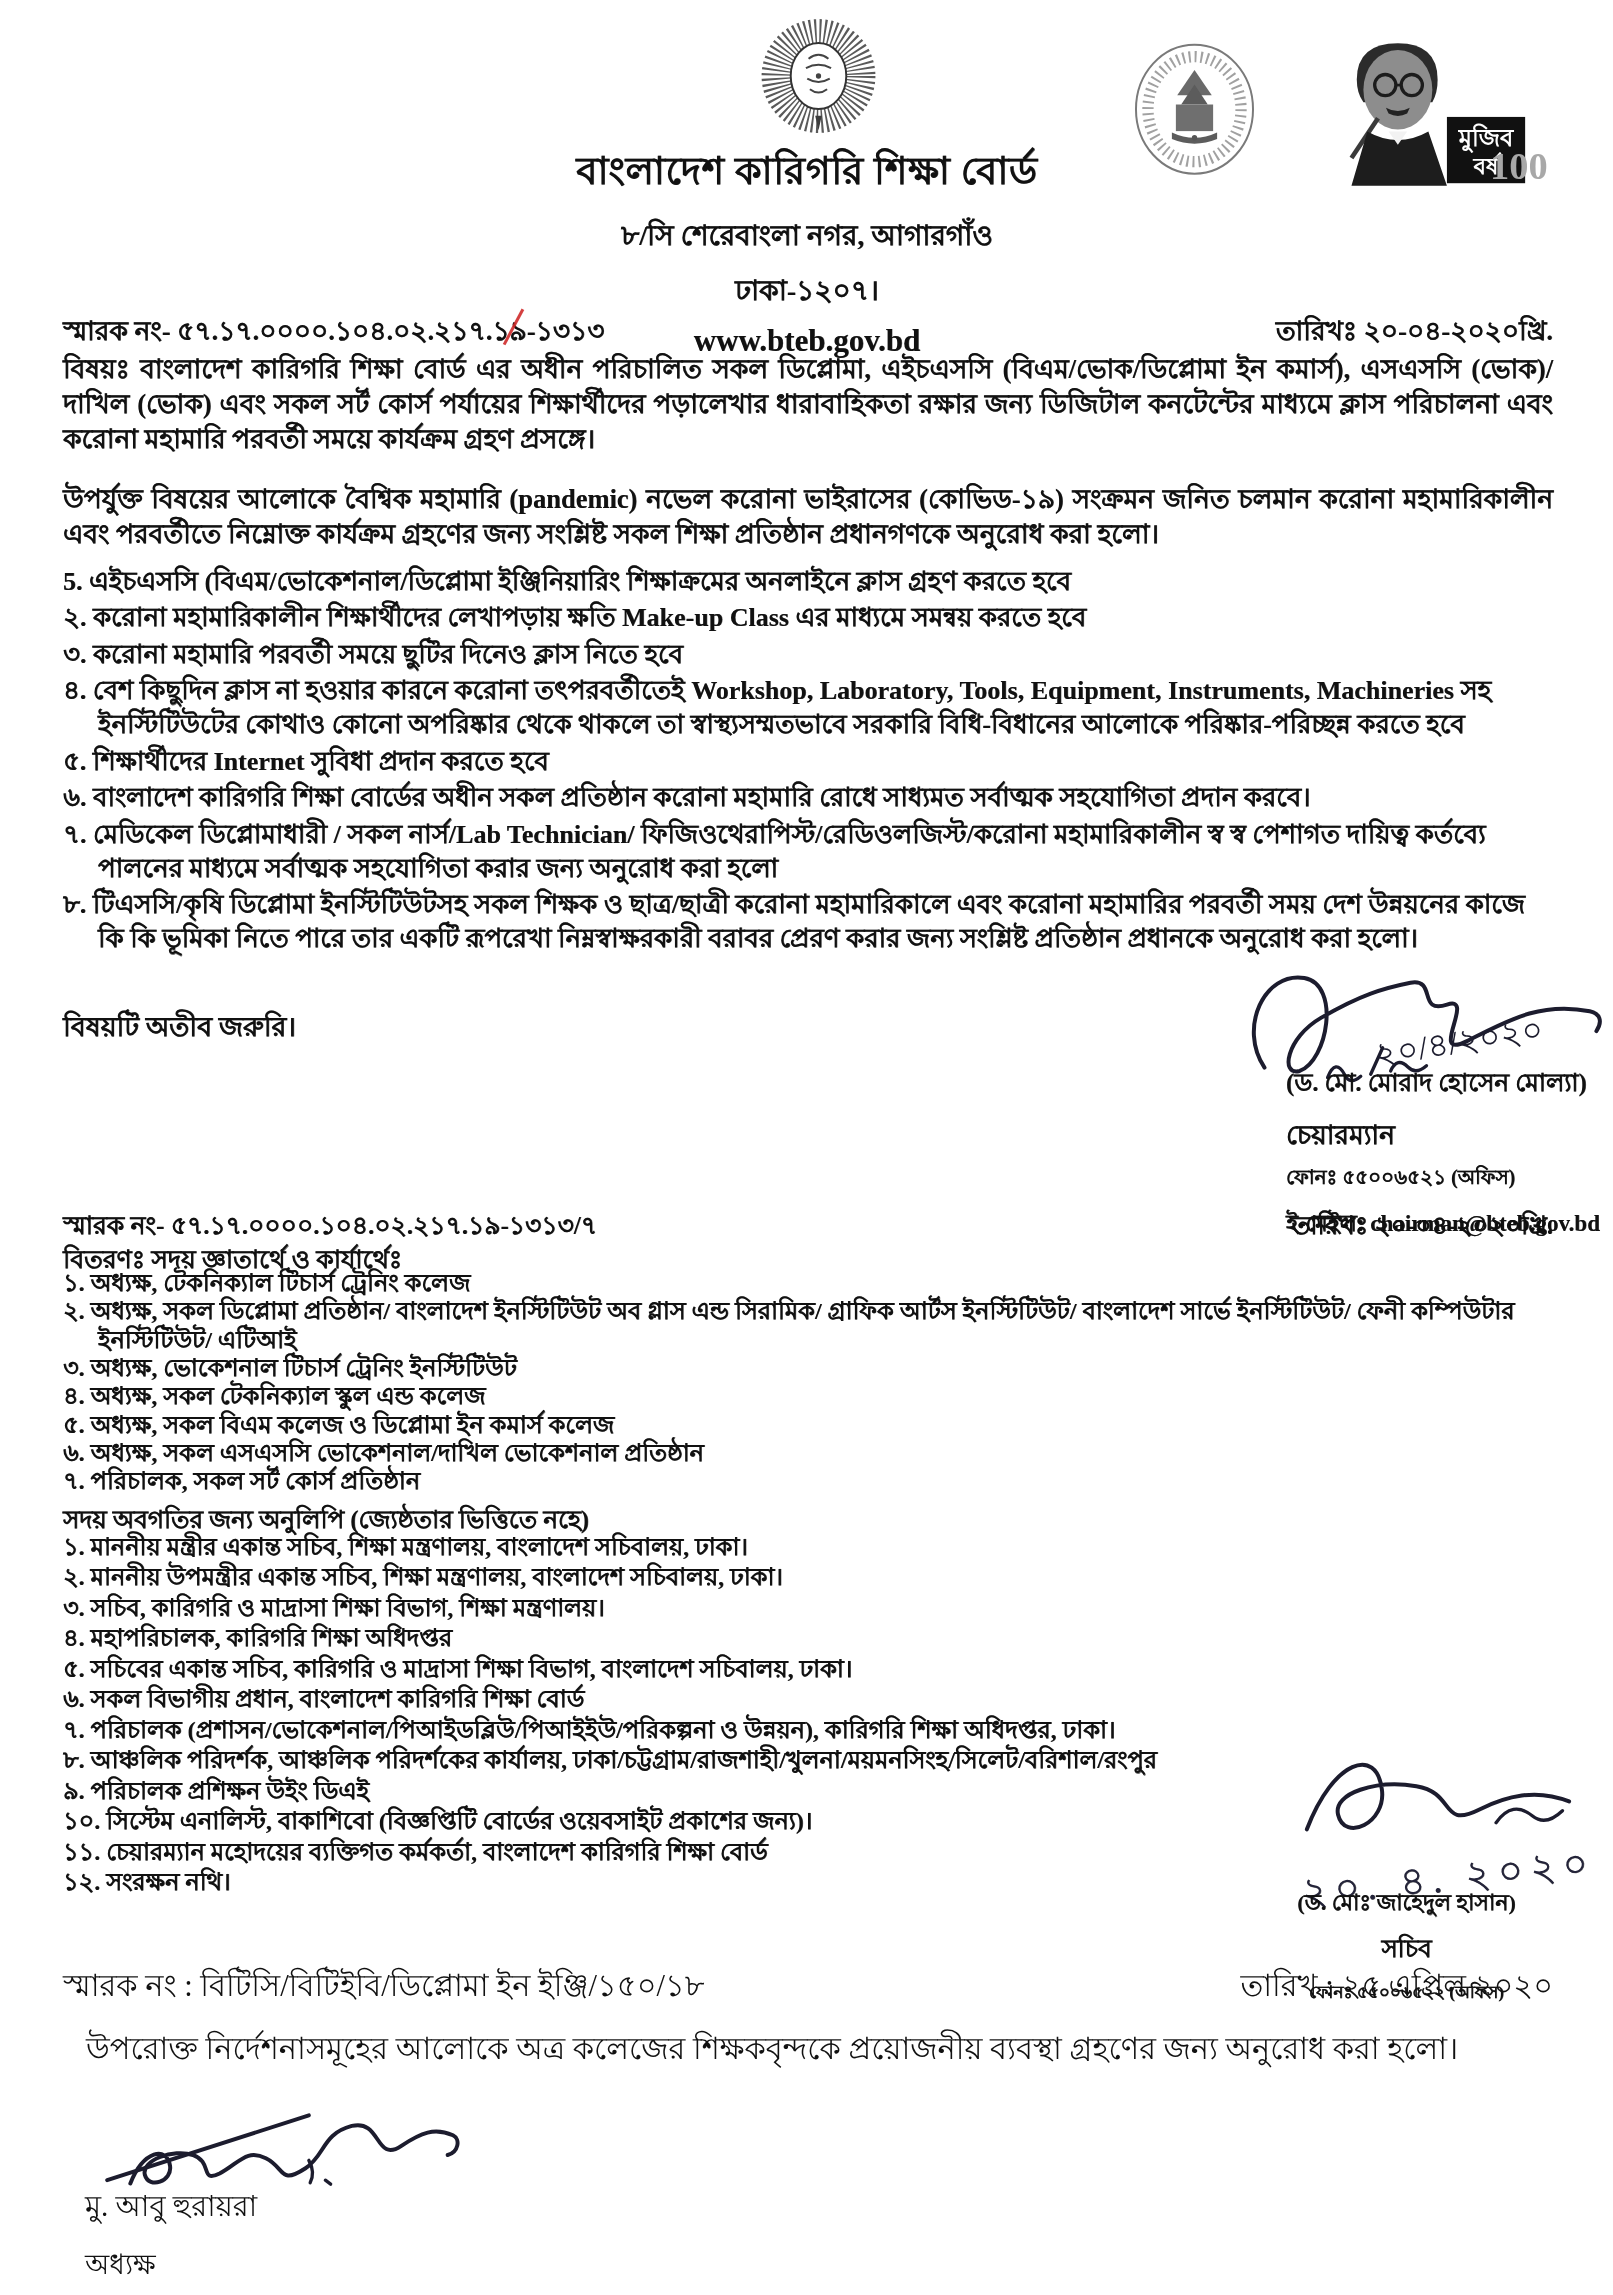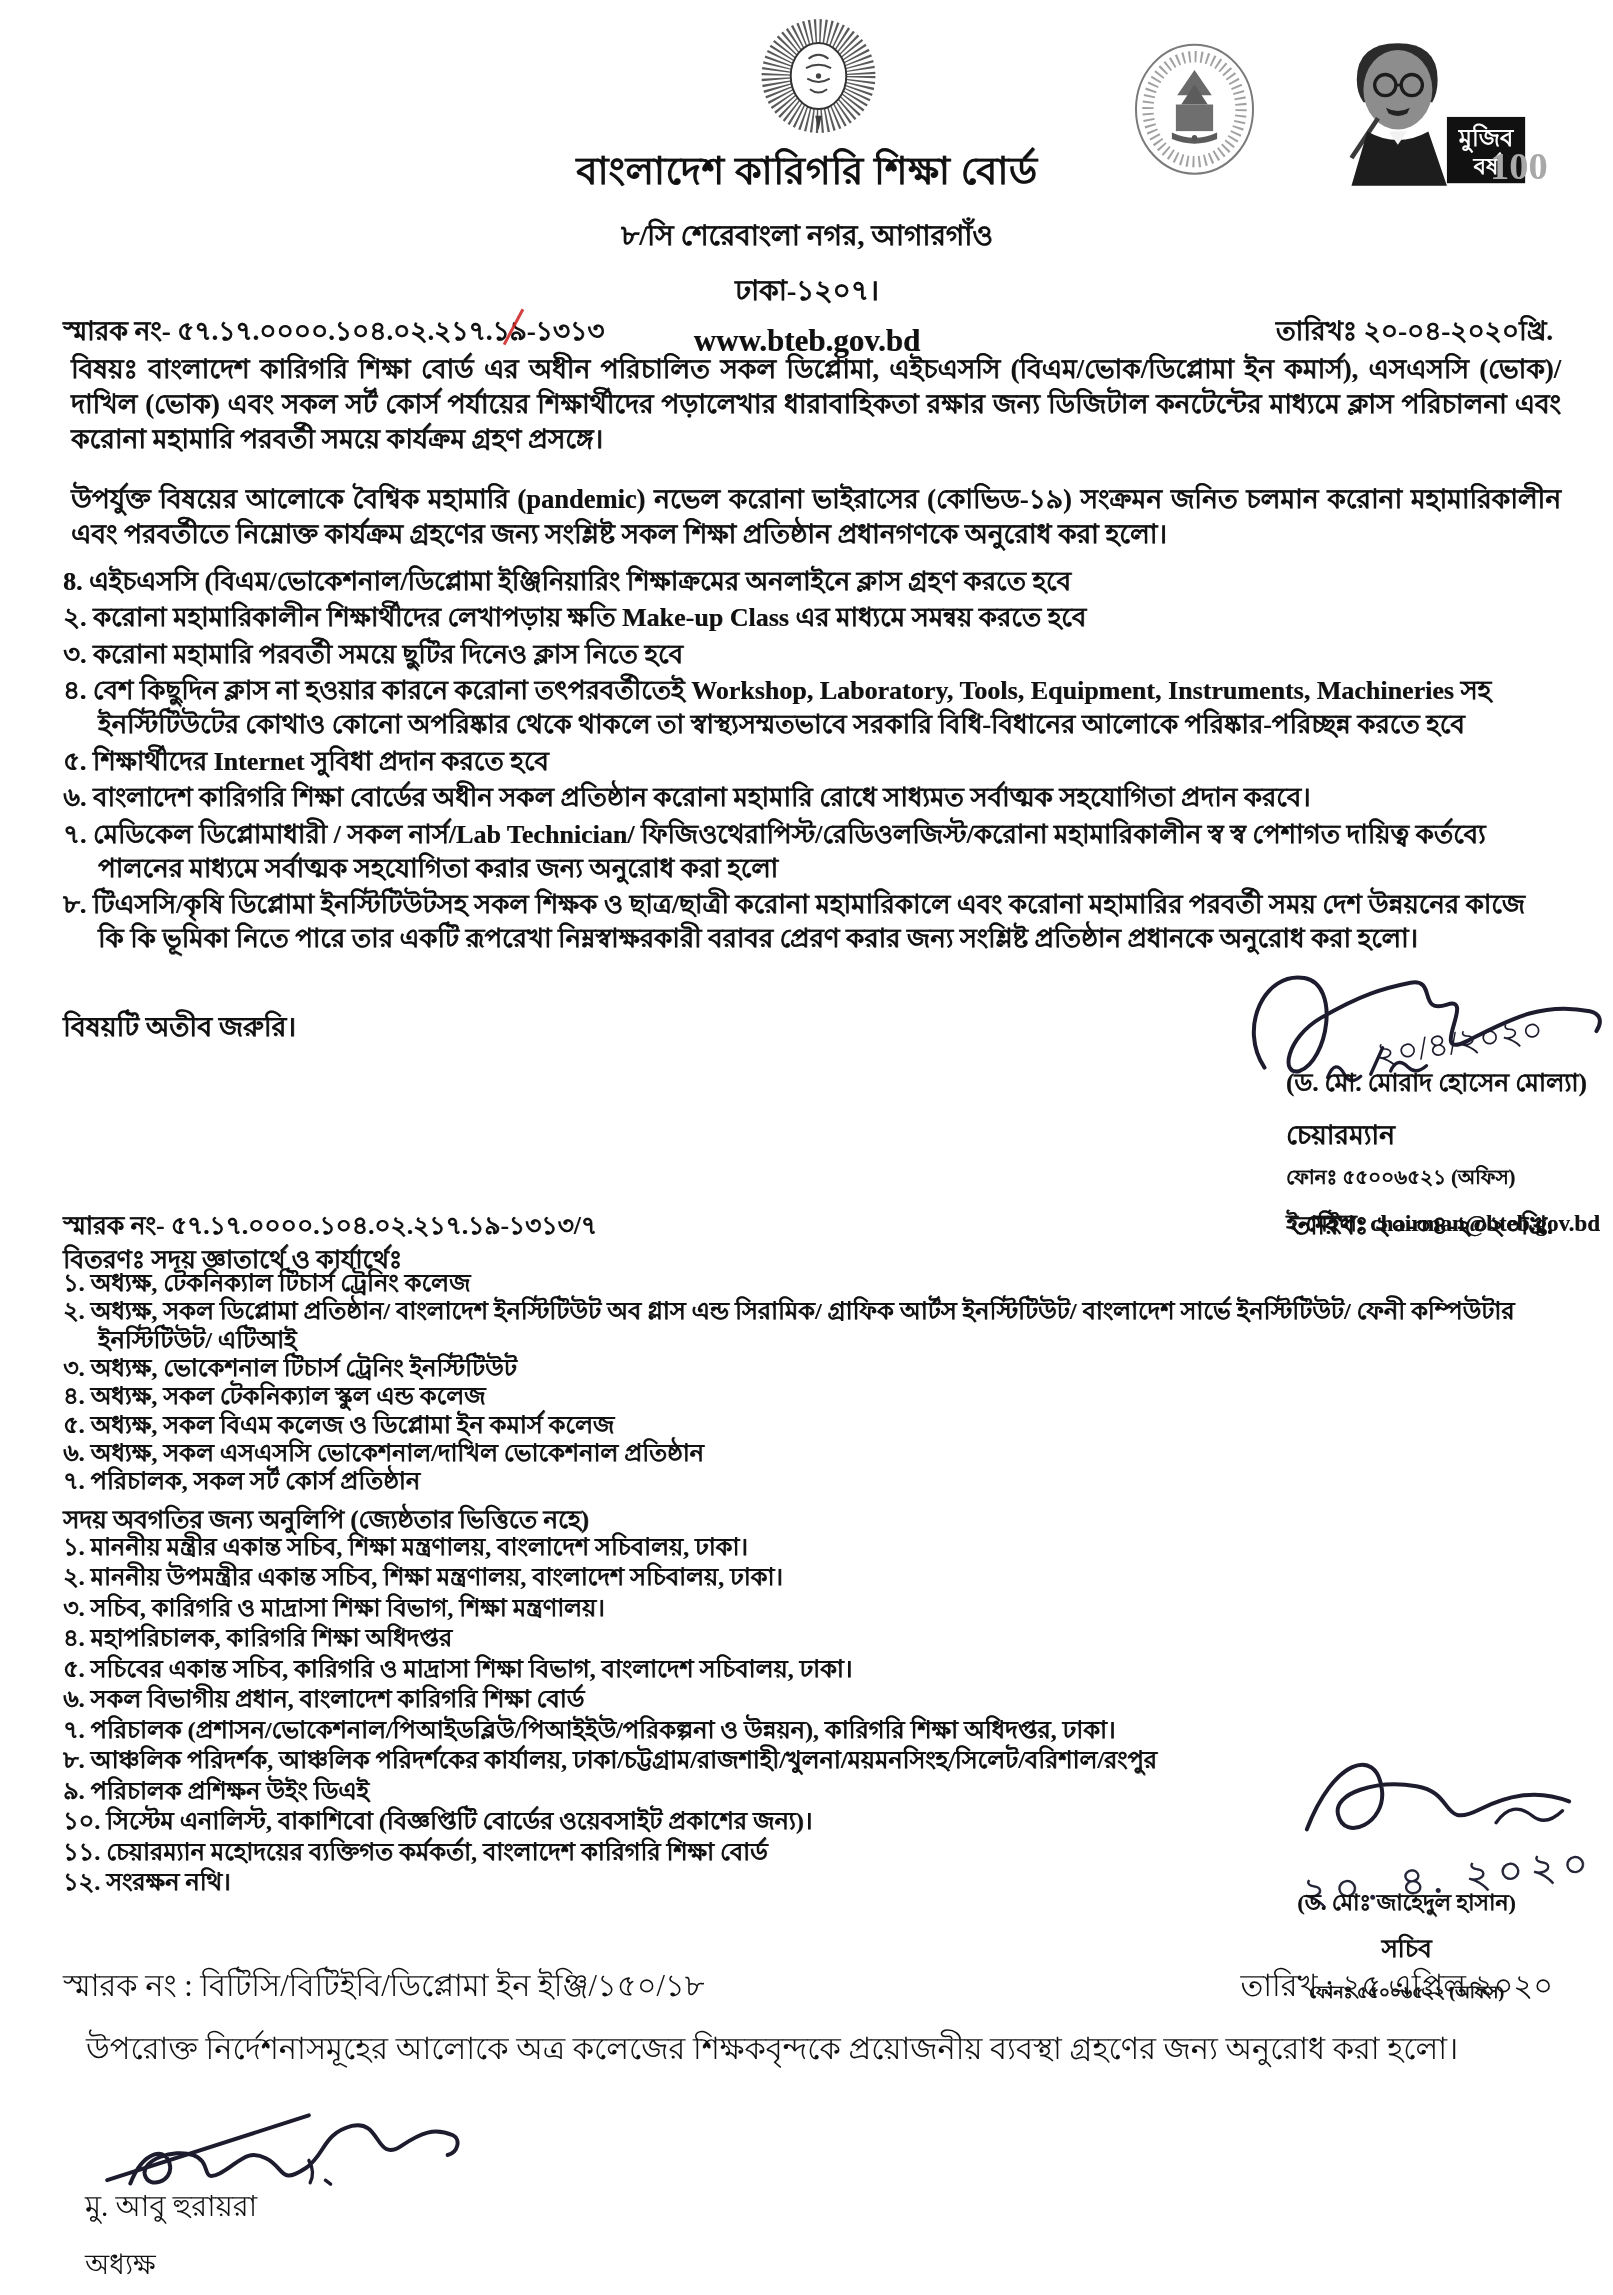--- a/index.html
+++ b/index.html
@@ -25,21 +25,21 @@
 
   
   .memo-row{ position:absolute; left:63px; right:61px; display:flex; justify-content:space-between; font-weight:bold; }
   .memo-row.m1{ top:311px; font-size:26.5px; }
   .memo-row.m2{ top:1206px; font-size:25px; }
   .memo-row.m3{ top:1962px; font-size:30.5px; font-weight:normal; }
   .memo-row.m3 .lbl{ text-shadow:none;text-align:center; }
   .red-mark{ position:absolute; left:512px; top:307px; width:3.3px; height:40px; background:#cf2b2b; transform:rotate(28deg); opacity:.9; }
 
   
-  .para{ position:absolute; left:63px; width:1490px; font-size:26.5px; font-weight:bold; line-height:1.33; text-align:justify;margin-left:8px; }
+  .para{ position:absolute; left:63px; width:1490px; font-size:26.5px; font-weight:bold; line-height:1.33; text-align:justify; }
   .subject{ top:352px; }
   .intro{ top:482px; }
   .urgent{ position:absolute; left:63px; top:1006px; font-size:27px; font-weight:bold; }
 
   
   .list{ position:absolute; left:63px; width:1492px; font-weight:bold; }
   .list .li{ padding-left:35px; text-indent:-35px; }
   .directives{ top:565px; font-size:26px; line-height:1.3; }
   .directives .li{ margin-bottom:2.7px; }
   .dist-heading{ position:absolute; left:63px; top:1240px; font-size:25px; font-weight:bold; }
@@ -118,21 +118,21 @@
     <span class="dt">তারিখঃ ২০-০৪-২০২০খ্রি.</span>
   </div>
   <div class="red-mark"></div>
 
   <div class="para subject scan">বিষয়ঃ বাংলাদেশ কারিগরি শিক্ষা বোর্ড এর অধীন পরিচালিত সকল ডিপ্লোমা, এইচএসসি (বিএম/ভোক/ডিপ্লোমা ইন কমার্স), এসএসসি (ভোক)/দাখিল (ভোক) এবং সকল সর্ট কোর্স পর্যায়ের শিক্ষার্থীদের পড়ালেখার ধারাবাহিকতা রক্ষার জন্য ডিজিটাল কনটেন্টের মাধ্যমে ক্লাস পরিচালনা এবং করোনা মহামারি পরবর্তী সময়ে কার্যক্রম গ্রহণ প্রসঙ্গে।</div>
 
   <div class="para intro scan">উপর্যুক্ত বিষয়ের আলোকে বৈশ্বিক মহামারি (pandemic) নভেল করোনা ভাইরাসের (কোভিড-১৯) সংক্রমন জনিত চলমান করোনা মহামারিকালীন এবং পরবর্তীতে নিম্নোক্ত কার্যক্রম গ্রহণের জন্য সংশ্লিষ্ট সকল শিক্ষা প্রতিষ্ঠান প্রধানগণকে অনুরোধ করা হলো।</div>
 
   <div class="list directives scan">
 
-  <div class="li">8. এইচএসসি (বিএম/ভোকেশনাল/ডিপ্লোমা ইঞ্জিনিয়ারিং শিক্ষাক্রমের অনলাইনে ক্লাস গ্রহণ করতে হবে</div>
+  <div class="li">5. এইচএসসি (বিএম/ভোকেশনাল/ডিপ্লোমা ইঞ্জিনিয়ারিং শিক্ষাক্রমের অনলাইনে ক্লাস গ্রহণ করতে হবে</div>
       <div class="li">২. করোনা মহামারিকালীন শিক্ষার্থীদের লেখাপড়ায় ক্ষতি Make-up Class এর মাধ্যমে সমন্বয় করতে হবে</div>
       <div class="li">৩. করোনা মহামারি পরবর্তী সময়ে ছুটির দিনেও ক্লাস নিতে হবে</div>
       <div class="li">৪. বেশ কিছুদিন ক্লাস না হওয়ার কারনে করোনা তৎপরবর্তীতেই Workshop, Laboratory, Tools, Equipment, Instruments, Machineries সহ ইনস্টিটিউটের কোথাও কোনো অপরিষ্কার থেকে থাকলে তা স্বাস্থ্যসম্মতভাবে সরকারি বিধি-বিধানের আলোকে পরিষ্কার-পরিচ্ছন্ন করতে হবে</div>
       <div class="li">৫. শিক্ষার্থীদের Internet সুবিধা প্রদান করতে হবে</div>
       <div class="li">৬. বাংলাদেশ কারিগরি শিক্ষা বোর্ডের অধীন সকল প্রতিষ্ঠান করোনা মহামারি রোধে সাধ্যমত সর্বাত্মক সহযোগিতা প্রদান করবে।</div>
       <div class="li">৭. মেডিকেল ডিপ্লোমাধারী / সকল নার্স/Lab Technician/ ফিজিওথেরাপিস্ট/রেডিওলজিস্ট/করোনা মহামারিকালীন স্ব স্ব পেশাগত দায়িত্ব কর্তব্যে পালনের মাধ্যমে সর্বাত্মক সহযোগিতা করার জন্য অনুরোধ করা হলো</div>
       <div class="li">৮. টিএসসি/কৃষি ডিপ্লোমা ইনস্টিটিউটসহ সকল শিক্ষক ও ছাত্র/ছাত্রী করোনা মহামারিকালে এবং করোনা মহামারির পরবর্তী সময় দেশ উন্নয়নের কাজে কি কি ভূমিকা নিতে পারে তার একটি রূপরেখা নিম্নস্বাক্ষরকারী বরাবর প্রেরণ করার জন্য সংশ্লিষ্ট প্রতিষ্ঠান প্রধানকে অনুরোধ করা হলো।</div>
     </div>
 
   <div class="urgent scan">বিষয়টি অতীব জরুরি।</div>

